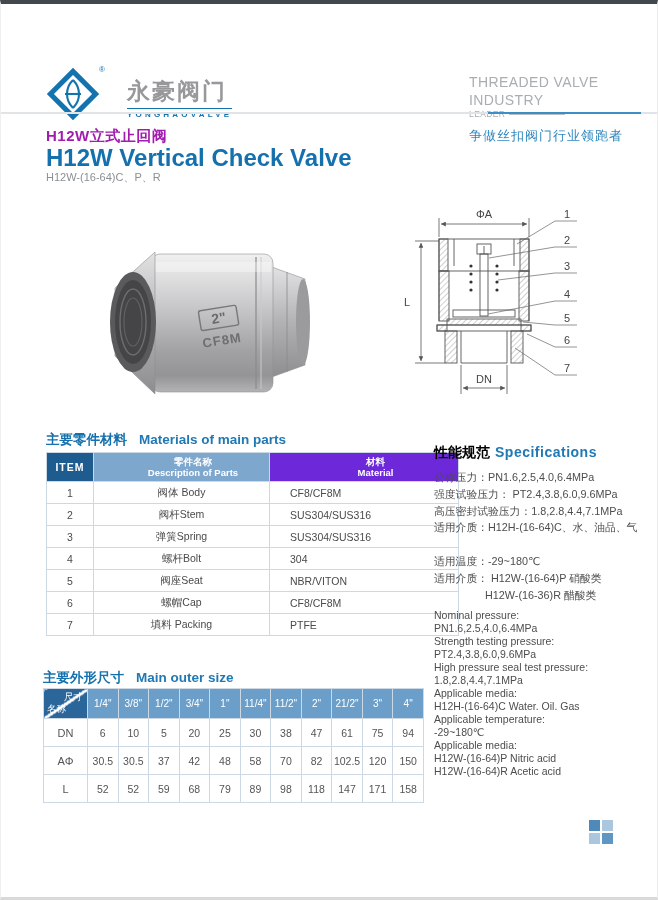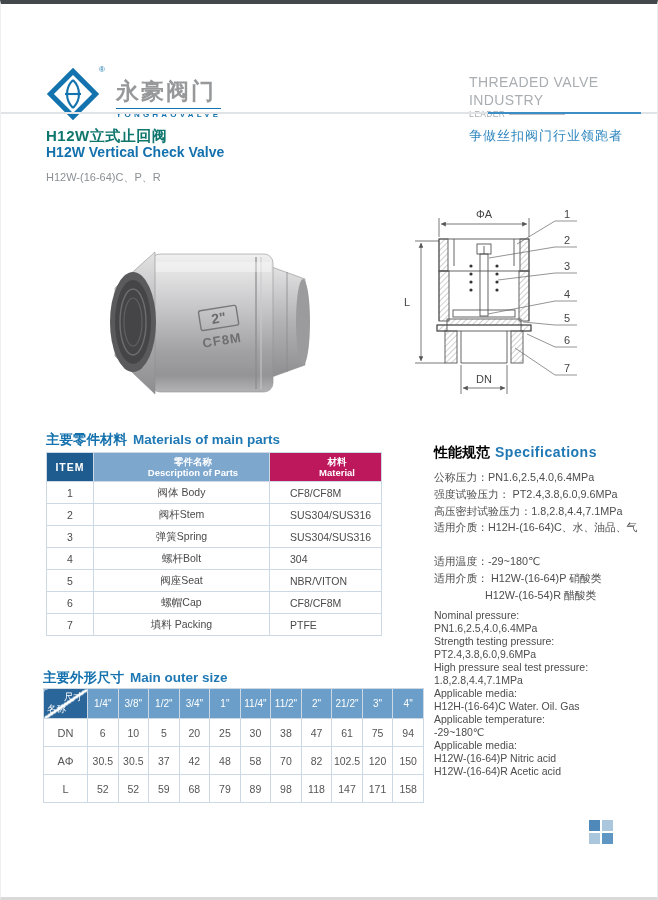--- a/index.html
+++ b/index.html
@@ -10,51 +10,51 @@
     border-top:4px solid #43484c;
     border-bottom:3px solid #d9d9d9;
     border-left:1px solid #efefef; border-right:1px solid #ececec;
     font-family:"Liberation Sans","DejaVu Sans",sans-serif;
     color:#4d4d4d;
   }
   
   .logo-block { position:absolute; left:44px; top:62px; display:flex; align-items:flex-start; }
   .logo-mark { position:relative; width:56px; height:56px; }
   .logo-reg { position:absolute; top:-1px; right:-4px; font-size:8px; color:#1273ae; }
-  .brand-text { margin-left:15px; margin-top:14px; }
+  .brand-text { margin-left:26px; margin-top:14px; }
   .brand-cn { font-size:23px; font-weight:bold; color:#97989a; letter-spacing:2px; line-height:1; }
   .brand-en { display:inline-block; font-size:8px; font-weight:bold; color:#1273ae; letter-spacing:3.2px;
               border-top:1px solid #1273ae; padding-top:1px; margin-top:2px; }
   .tagline { position:absolute; right:18px; top:70px; width:170px; }
   .tagline-en1 { font-size:14px; color:#a9aeb2; letter-spacing:0.4px; line-height:1.25; }
   .tagline-en2 { font-size:8.5px; color:#a9aeb2; letter-spacing:0.4px; line-height:1.25; display:flex; align-items:center; gap:4px; }
   .leader-dash { flex:0 0 56px; height:1px; background:#b9bec2; }
   .tagline-cn { font-size:13px; color:#2f87be; margin-top:7px; letter-spacing:1px; }
   .header-rule { position:absolute; top:108px; left:0; width:658px; height:2px; background:#e0e4e7; }
   .header-rule-accent { position:absolute; top:108px; left:487px; width:153px; height:2px; background:#3d8ec5; }
   
-  .title-cn { position:absolute; left:45px; top:123px; font-size:15px; font-weight:bold; color:#0f766e; letter-spacing:0.5px; }
-  .title-en { position:absolute; left:45px; top:140px; font-size:14px; font-weight:bold; color:#1471ad;text-align:right; }
+  .title-cn { position:absolute; left:45px; top:123px; font-size:15px; font-weight:bold; color:#a21caf; letter-spacing:0.5px; }
+  .title-en { position:absolute; left:45px; top:140px; font-size:24px; font-weight:bold; color:#1471ad;text-align:right; }
   .title-model { position:absolute; left:45px; top:166px; font-size:11px; color:#8b9094; }
   
   .valve-photo { position:absolute; left:100px; top:228px; }
   .valve-diagram { position:absolute; left:396px; top:192px; }
   
   .sec-head { position:absolute; font-size:13.5px; font-weight:bold; }
   .sec-head .cn { color:#1471ad; }
-  .sec-head .en { color:#2079b4; margin-left:6px; }
+  .sec-head .en { color:#2079b4; margin-left:12px; }
   #sec1 { left:45px; top:427px; }
   #sec2 { left:42px; top:665px; }
   
-  .mat-table { position:absolute; left:45px; top:448px; width:336px; border-collapse:collapse; table-layout:fixed; }
+  .mat-table { position:absolute; left:45px; top:448px; width:413px; border-collapse:collapse; table-layout:fixed; }
   .mat-table th, .mat-table td { border:1px solid #ccd8e3; padding:0; }
   .mat-table thead th { color:#ffffff; font-weight:bold; height:29px; }
   .th-item { width:47px; background:#1e5c90; font-size:10.5px; letter-spacing:1px; }
   .th-desc { width:176px; background:#7ea7ce; }
-  .th-mat  { background:#be185d; }
+  .th-mat  { background:#6d28d9; }
   .th-2line div { font-size:9.5px; line-height:11px; font-weight:bold; text-align:center;margin-left:23px; }
   .mat-table tbody td { height:22px; font-size:10.5px; color:#4a4a4a; text-align:center; background:#fff; }
   .mat-table tbody td.c-mat { text-align:left; padding-left:20px; }
   
   .specs { position:absolute; left:433px; top:440px; width:224px; }
   .specs-title { font-size:14px; font-weight:bold; margin-bottom:7px; }
   .specs-title .cn { color:#000000; }
   .specs-title .en { color:#2079b4; margin-left:5px; letter-spacing:0.5px; }
   .spec-line { white-space:pre; overflow:hidden; }
   #specs-cn .spec-line { font-size:10.8px; line-height:16.8px; min-height:16.8px; color:#4d4d4d; }
@@ -315,21 +315,21 @@
       <span class="cn">性能规范</span><span class="en">Specifications</span>
     </div>
     <div id="specs-cn">
         <div class="spec-line">公称压力：PN1.6,2.5,4.0,6.4MPa</div>
         <div class="spec-line">强度试验压力： PT2.4,3.8,6.0,9.6MPa</div>
         <div class="spec-line">高压密封试验压力：1.8,2.8,4.4,7.1MPa</div>
         <div class="spec-line">适用介质：H12H-(16-64)C、水、油品、气</div>
         <div class="spec-line"></div>
         <div class="spec-line">适用温度：-29~180℃</div>
         <div class="spec-line">适用介质： H12W-(16-64)P 硝酸类</div>
-        <div class="spec-line">                 H12W-(16-54)R 醋酸类</div>
+        <div class="spec-line">                 H12W-(16-36)R 醋酸类</div>
       </div>
     <div id="specs-en">
         <div class="spec-line">Nominal pressure:</div>
         <div class="spec-line">PN1.6,2.5,4.0,6.4MPa</div>
         <div class="spec-line">Strength testing pressure:</div>
         <div class="spec-line">PT2.4,3.8,6.0,9.6MPa</div>
         <div class="spec-line">High pressure seal test pressure:</div>
         <div class="spec-line">1.8,2.8,4.4,7.1MPa</div>
         <div class="spec-line">Applicable media:</div>
         <div class="spec-line">H12H-(16-64)C Water. Oil. Gas</div>

